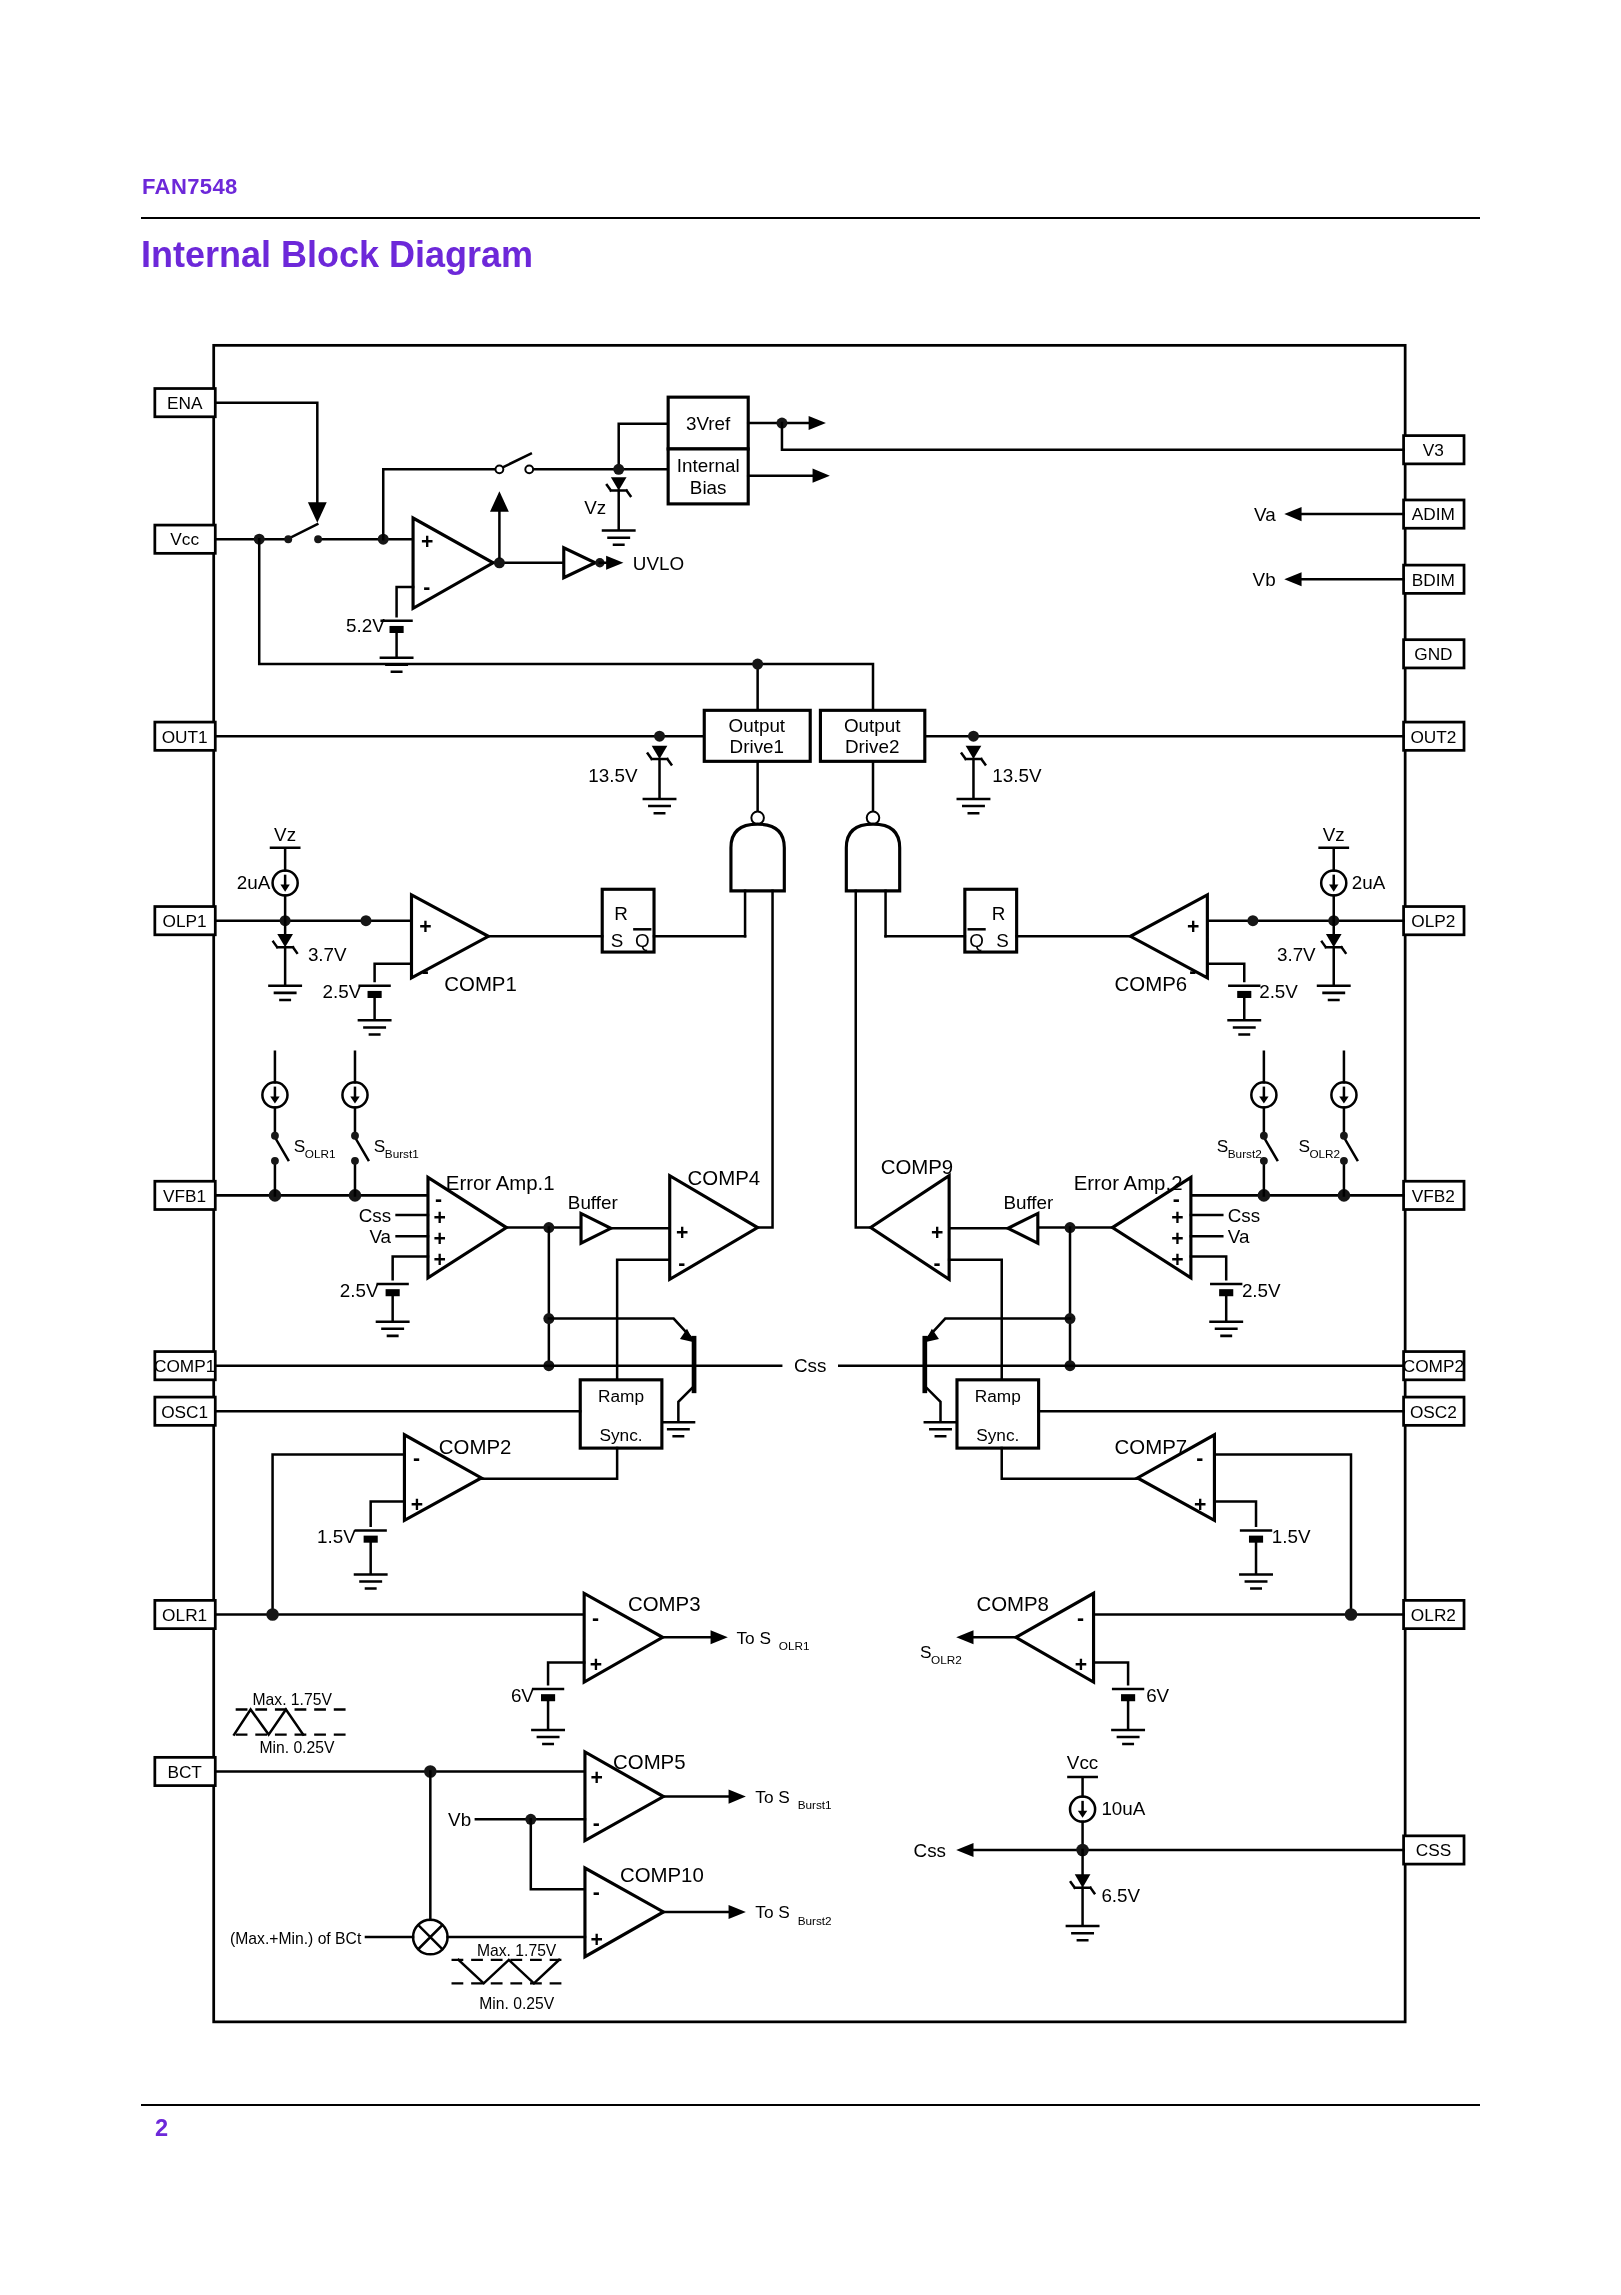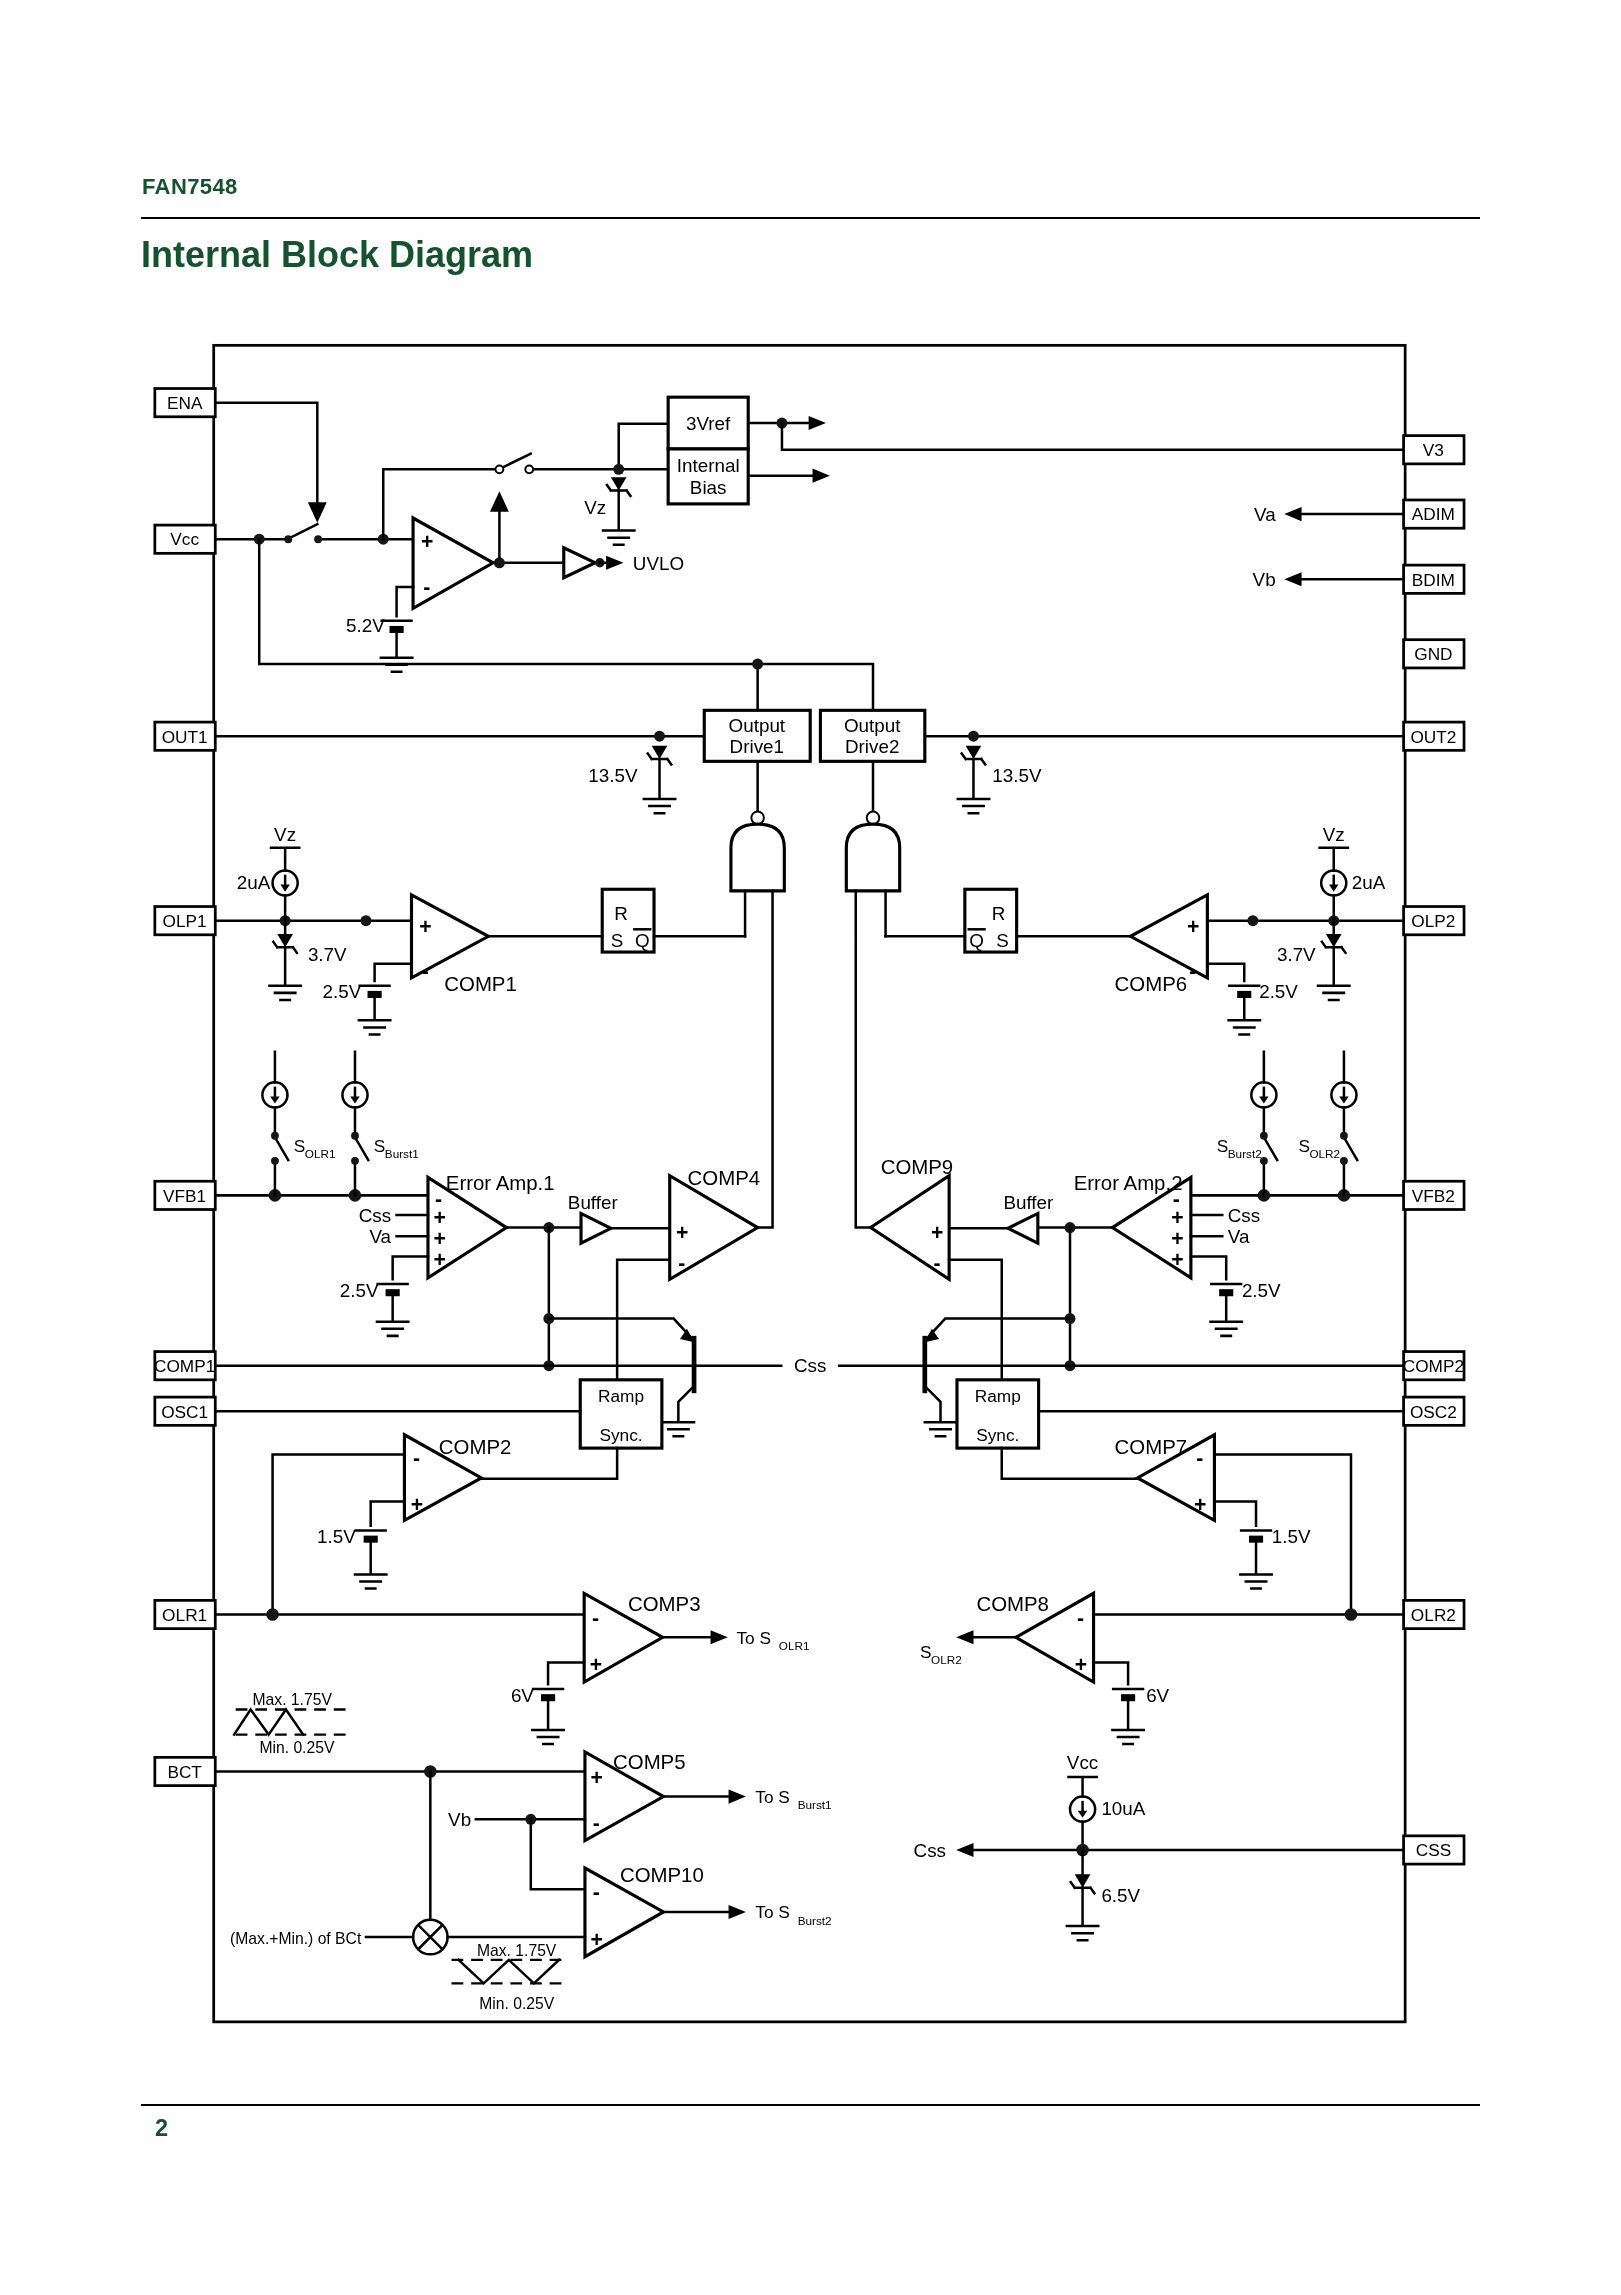--- a/index.html
+++ b/index.html
@@ -1,17 +1,17 @@
 <!DOCTYPE html>
 <html style="font-size:12.6px"><head>
 <meta charset="utf-8">
 <style>
   html,body{margin:0;padding:0;background:#e8e8e8;}
   .page{position:relative;width:1622px;height:2295px;background:#ffffff;margin:0 auto;
-        font-family:"Liberation Sans", sans-serif;color:#14532d;}
+        font-family:"Liberation Sans", sans-serif;color:#6d28d9;}
   .doc-id{position:absolute;left:142px;top:174px;font-size:22px;font-weight:bold;letter-spacing:0.4px;}
   .rule{position:absolute;left:141px;width:1339px;height:2.4px;background:#000;}
   .rule-top{top:217px;}
   .rule-bottom{top:2104px;}
   .page-title{position:absolute;left:141px;top:234px;font-size:36px;font-weight:bold;}
   .page-num{position:absolute;left:155px;top:2115px;font-size:23.6px;font-weight:bold;}
   svg{position:absolute;left:0;top:0;}
   .w{stroke:#000;stroke-width:3.2;fill:none;stroke-linecap:square;}
   .w5{stroke:#000;stroke-width:6;fill:none;}
   .box{stroke:#000;stroke-width:4;fill:#fff;}

